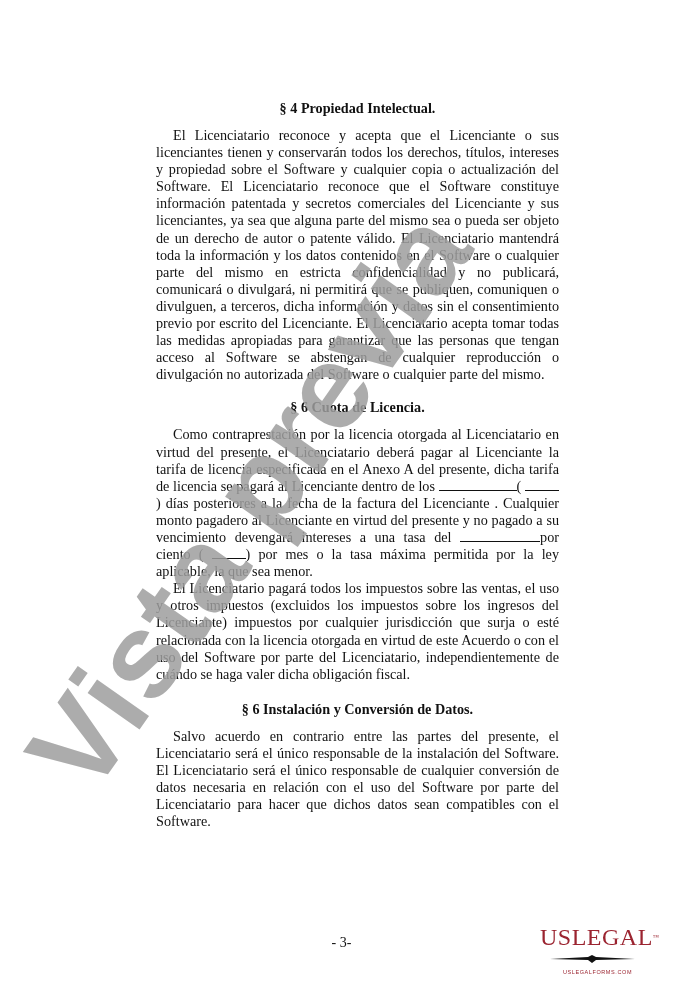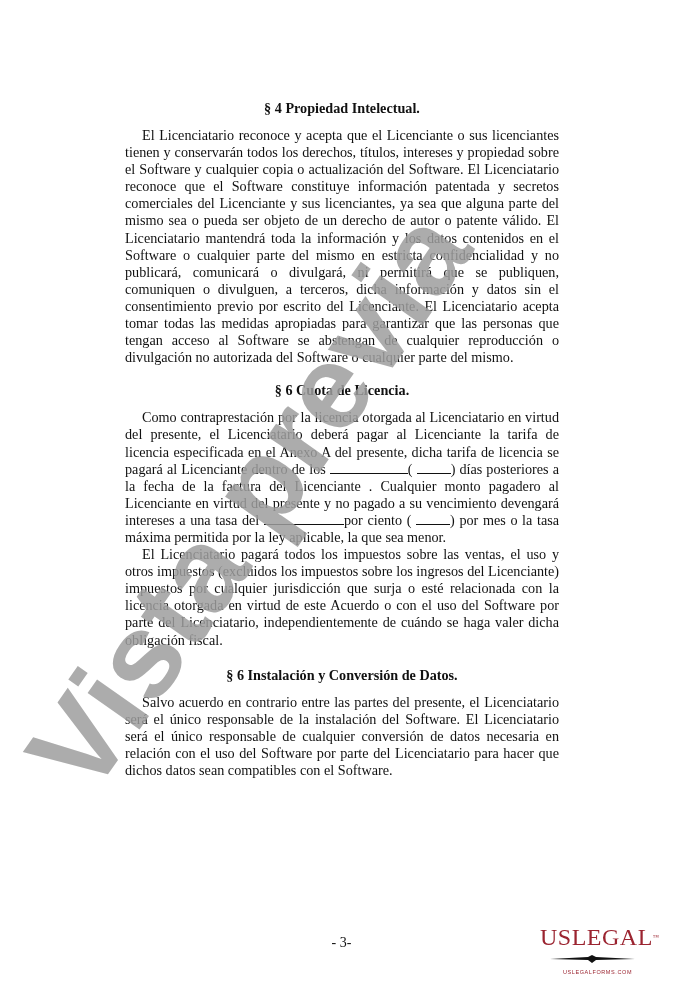--- a/index.html
+++ b/index.html
@@ -1,21 +1,21 @@
 <!DOCTYPE html>
 <html><head>
 <meta charset="utf-8">
 <style>
   html, body { margin: 0; padding: 0; background: #ffffff; }
   body { width: 683px; height: 1000px; position: relative; overflow: hidden; font-family: "Liberation Serif", serif; color: #111; }
   .page { position: absolute; left: 0; top: 0; width: 683px; height: 1000px; background: #fff; }
   .content { position: absolute; left: 125px; top: 100px; width: 434px; font-size: 14.2px; line-height: 17.1px; }
   h2 { font-size: 14.2px; font-weight: bold; text-align: center; margin: 0 0 10px 0; line-height: 17px; }
   p { margin: 0; text-align: justify; text-indent: 17px; }
-  .sec { margin-bottom: 16px; }
+  .sec { margin-bottom: 16px; margin-left: 31px; }
   .blank { display: inline-block; border-bottom: 1px solid #111; height: 12px; vertical-align: baseline; }
   .watermark { position: absolute; left: 20px; top: 180px; width: 700px; height: 700px; pointer-events: none; }
   .footer-page { position: absolute; left: 0; width: 683px; top: 935px; text-align: center; font-size: 14px; }
   .logo { position: absolute; left: 540px; top: 925px; width: 115px; height: 45px; }
   .logo-text { font-family: "Liberation Serif", serif; color: #9b2430; font-size: 24px; letter-spacing: 0.5px; line-height: 24px; }
   .logo-tm { font-size: 6px; vertical-align: top; color: #9b2430; }
   .logo-url { font-family: "Liberation Sans", sans-serif; font-size: 5.5px; color: #9b2430; letter-spacing: 0.6px; text-align: center; margin-top: 2px; }
 </style>
 </head>
 <body>

